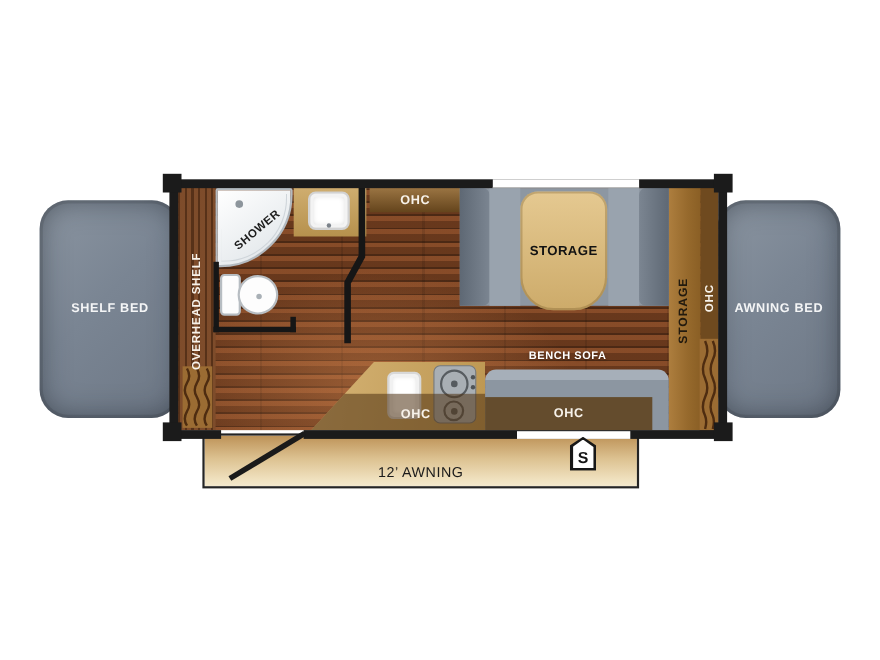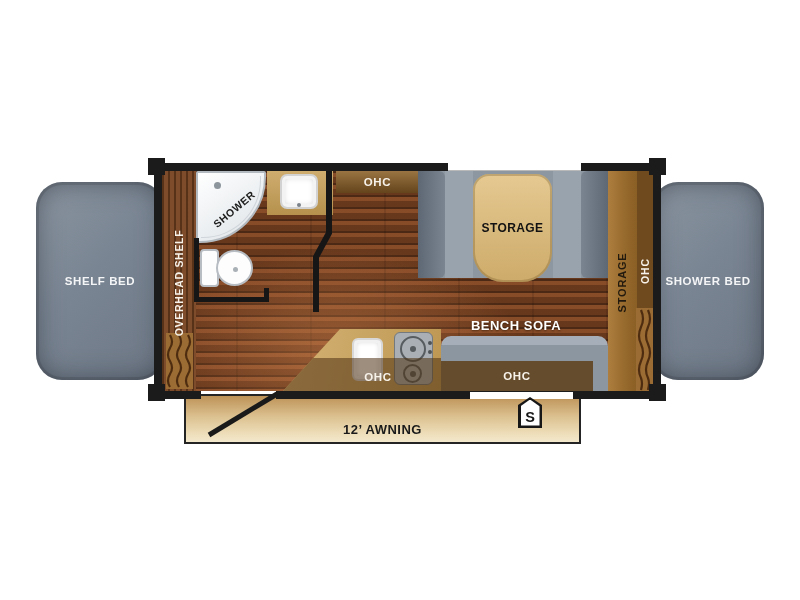--- a/index.html
+++ b/index.html
@@ -15,21 +15,21 @@
        border-radius:26px;display:flex;align-items:center;justify-content:center;
        box-shadow:inset 0 0 0 3px rgba(0,0,0,.10), inset 0 0 26px rgba(25,31,40,.50);
        color:#f4f5f6;font-weight:bold;font-size:11.5px;letter-spacing:.6px;z-index:1;}
   .bed.rear{left:36px;top:182px;width:128px;height:198px;}
   .bed.front{left:652px;top:182px;width:112px;height:198px;}
 
   
   .awning{left:184px;top:394px;width:397px;height:50px;z-index:1;
           background:linear-gradient(#bd9257,#dcc190 45%,#efe0bd 85%,#f3e8cd);
           border:2px solid #242424;display:flex;align-items:flex-end;justify-content:center;}
-  .awning span{position:static;font-weight:bold;font-size:13px;color:#1b1b1b;
+  .awning span{position:static;font-weight:normal;font-size:13px;color:#1b1b1b;
                letter-spacing:.5px;padding-bottom:5px;}
 
   
   .floor{left:162px;top:171px;width:491px;height:220px;z-index:2;
          background-color:#7a4424;
          background-image:
            radial-gradient(ellipse 260px 150px at 36% 82%, rgba(233,152,92,.38), transparent 70%),
            repeating-linear-gradient(90deg, rgba(0,0,0,.10) 0 2px, transparent 2px 74px),
            repeating-linear-gradient(180deg, rgba(20,8,2,.45) 0 1.6px, rgba(160,90,48,.35) 1.6px 6px,
                                      rgba(70,34,14,.35) 6px 12px);}
@@ -118,21 +118,21 @@
   .counter .k-ohc{left:102px;top:48px;transform:translate(-50%,-50%);
         color:#f7f2ea;font-weight:bold;font-size:11.5px;letter-spacing:.6px;}
 
   
   .sofa{left:441px;top:336px;width:167px;height:55px;z-index:3;
         background:linear-gradient(#a6afb9 0 9px,#8c96a1 9px);border-radius:10px 10px 0 0;}
   .sofa-band{left:441px;top:361px;width:152px;height:30px;z-index:4;background:rgba(95,66,28,.88);
         display:flex;align-items:center;justify-content:center;color:#f7f2ea;
         font-weight:bold;font-size:11.5px;letter-spacing:.6px;}
   .lbl-bench{left:446px;top:318px;width:140px;text-align:center;z-index:4;color:#fff;
-        font-weight:bold;font-size:13px;letter-spacing:.5px;text-shadow:0 1px 2px rgba(40,20,5,.6);}
+        font-weight:bold;font-size:10px;letter-spacing:.5px;text-shadow:0 1px 2px rgba(40,20,5,.6);}
 
   
   .wall{background:#1b1b1b;z-index:5;}
   .w-top{left:154px;top:163px;width:507px;height:8px;}
   .w-bottom-a{left:154px;top:391px;width:47px;height:8px;}
   .w-bottom-b{left:276px;top:391px;width:385px;height:8px;}
   .w-left{left:154px;top:163px;width:8px;height:236px;}
   .w-right{left:653px;top:163px;width:8px;height:236px;}
   .cap{width:17px;height:17px;background:#1b1b1b;z-index:5;}
   .cap.tl{left:148px;top:158px;} .cap.tr{left:649px;top:158px;}
@@ -156,21 +156,21 @@
 </head>
 <body>
 
 <div id="canvas">
 
 
   <div class="bed rear">
     <span style="position:static">SHELF BED</span>
   </div>
   <div class="bed front">
-    <span style="position:static">SHOWER BED</span>
+    <span style="position:static">AWNING BED</span>
   </div>
 
   <div class="awning">
     <span>12’ AWNING</span>
   </div>
 
   <div class="floor"></div>
 
   <div class="strip shelf-strip"></div>
   <div class="strip storage-strip"></div>

